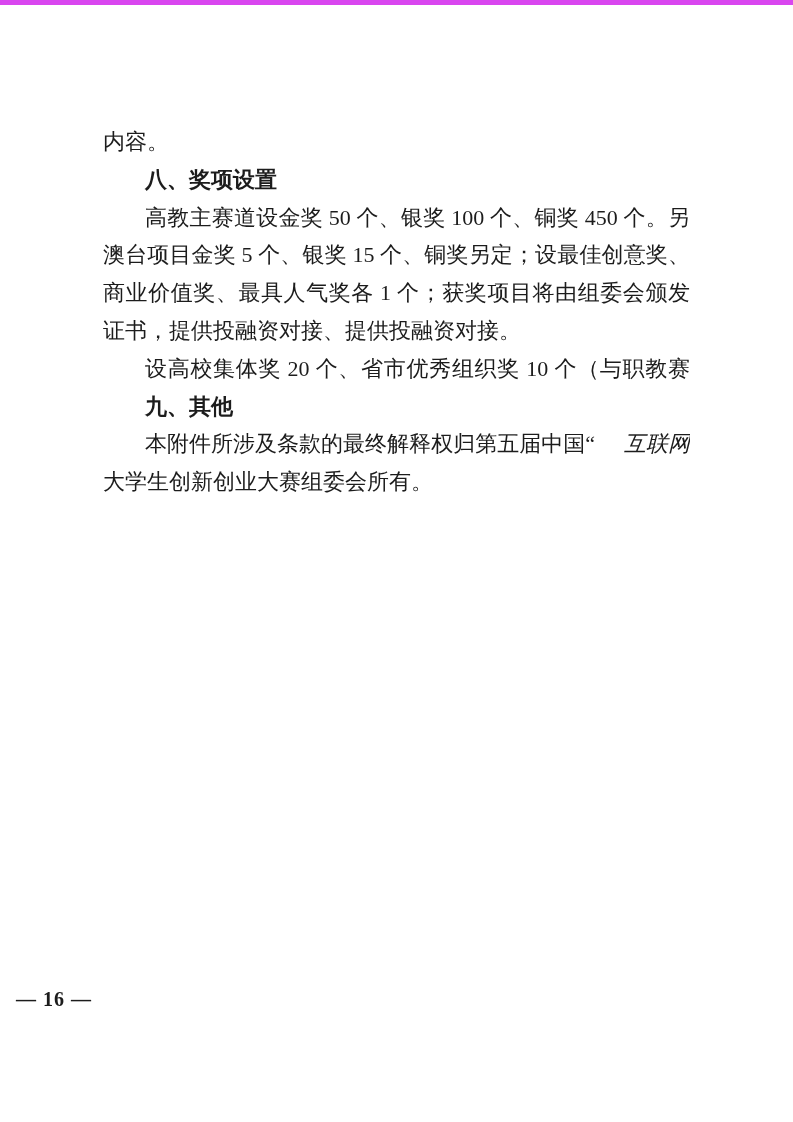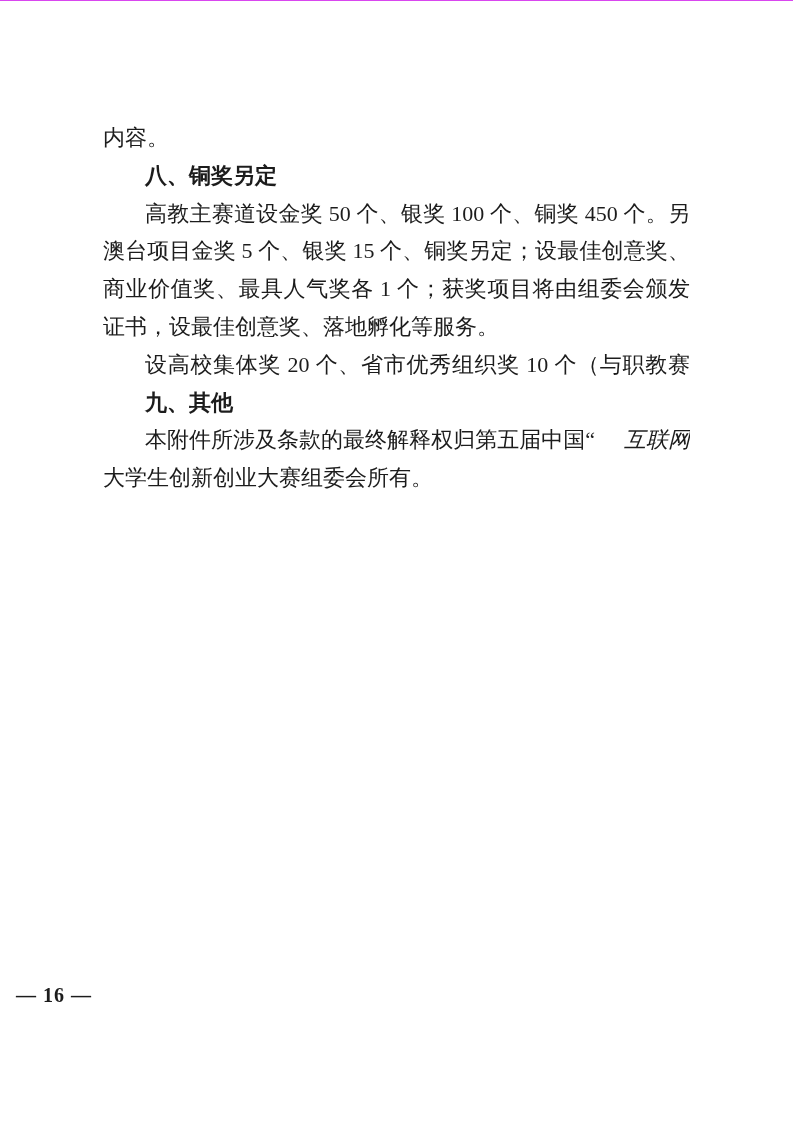--- a/index.html
+++ b/index.html
@@ -13,21 +13,21 @@
     background:var(--page-bg);
     font-family:"Liberation Serif","DejaVu Serif",serif;
     color:var(--text-color);
   }
   .page{
     position:relative;
     width:793px;height:1122px;
     background:var(--page-bg);
     overflow:hidden;
     box-sizing:border-box;
-    border-top:1px solid #d946ef;
+    border-top:5px solid #d946ef;
   }
   .content{
     position:absolute;
     left:103px;top:118px;
     width:587px;
   }
   .line{
     height:var(--line-h);
     line-height:var(--line-h);
     font-size:22px;
@@ -58,26 +58,26 @@
   }
 </style>
 </head>
 <body>
 
 <div class="page">
   <div class="content">
 
     <div class="line">内容。</div>
 
-    <div class="line heading indent">八、铜奖另定</div>
+    <div class="line heading indent">八、奖项设置</div>
 
     <div class="line indent fill">高教主赛道设金奖 50 个、银奖 100 个、铜奖 450 个。另设港</div>
     <div class="line fill">澳台项目金奖 5 个、银奖 15 个、铜奖另定；设最佳创意奖、最具</div>
     <div class="line fill">商业价值奖、最具人气奖各 1 个；获奖项目将由组委会颁发获奖</div>
-    <div class="line">证书，设最佳创意奖、落地孵化等服务。</div>
+    <div class="line">证书，提供投融资对接、提供投融资对接。</div>
 
     <div class="line indent fill">设高校集体奖 20 个、省市优秀组织奖 10 个（与职教赛道合</div>
 
     <div class="line heading indent">九、其他</div>
 
     <div class="line indent fill">
       <span>本附件所涉及条款的最终解释权归第五届中国“</span><span class="kai">互联网+</span><span>”</span>
     </div>
     <div class="line">大学生创新创业大赛组委会所有。</div>
 

